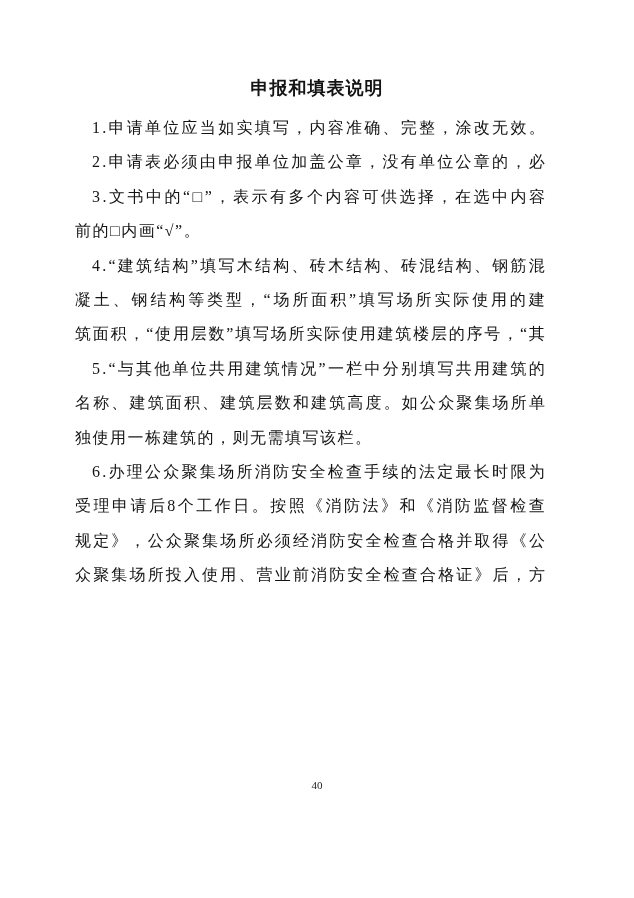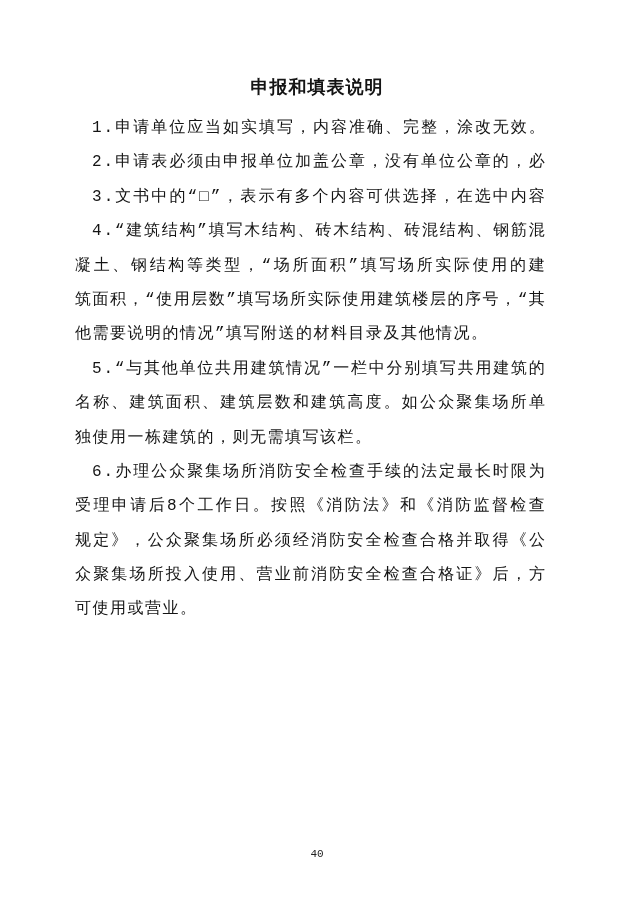--- a/index.html
+++ b/index.html
@@ -1,21 +1,21 @@
 <!DOCTYPE html>
 <html><head>
 <meta charset="utf-8">
 <style>
   html, body { margin: 0; padding: 0; background: #ffffff; }
   .page {
     position: relative;
     width: 634px;
     height: 898px;
     background: #ffffff;
-    font-family: Liberation Mono, monospace;
+    font-family: Liberation Serif, serif;
     color: #141414;
     overflow: hidden;
   }
   .title {
     position: absolute;
     top: 77px;
     left: 0;
     width: 100%;
     margin: 0;
     text-align: center;
@@ -41,21 +41,21 @@
   .line.first { padding-left: 17px; }
   .line.fill {
     display: flex;
     justify-content: space-between;
     letter-spacing: 0;
     white-space: normal;
   }
   .line.fill span { display: inline-block; }
   .pageno {
     position: absolute;
-    top: 847px;
+    top: 778px;
     left: 0;
     width: 100%;
     text-align: center;
     font-size: 11px;
     line-height: 14px;
     color: #222222;
   }
 </style>
 </head>
 <body>
@@ -148,20 +148,21 @@
           <span>供</span>
           <span>选</span>
           <span>择</span>
           <span>，</span>
           <span>在</span>
           <span>选</span>
           <span>中</span>
           <span>内</span>
           <span>容</span>
         </div>
+        <div class="line">前的□内画“√”。</div>
       </div>
       <div class="para">
         <div class="line first fill">
           <span>4</span>
           <span>.</span>
           <span>“</span>
           <span>建</span>
           <span>筑</span>
           <span>结</span>
           <span>构</span>
@@ -237,21 +238,20 @@
           <span>筑</span>
           <span>楼</span>
           <span>层</span>
           <span>的</span>
           <span>序</span>
           <span>号</span>
           <span>，</span>
           <span>“</span>
           <span>其</span>
         </div>
-        <div class="line">他需要说明的情况”填写附送的材料目录及其他情况。</div>
       </div>
       <div class="para">
         <div class="line first fill">
           <span>5</span>
           <span>.</span>
           <span>“</span>
           <span>与</span>
           <span>其</span>
           <span>他</span>
           <span>单</span>
@@ -412,18 +412,17 @@
           <span>检</span>
           <span>查</span>
           <span>合</span>
           <span>格</span>
           <span>证</span>
           <span>》</span>
           <span>后</span>
           <span>，</span>
           <span>方</span>
         </div>
-        <div class="line">可使用或营业。</div>
       </div>
     </div>
 
   <div class="pageno">40</div>
 </div>
 
 </body></html>

